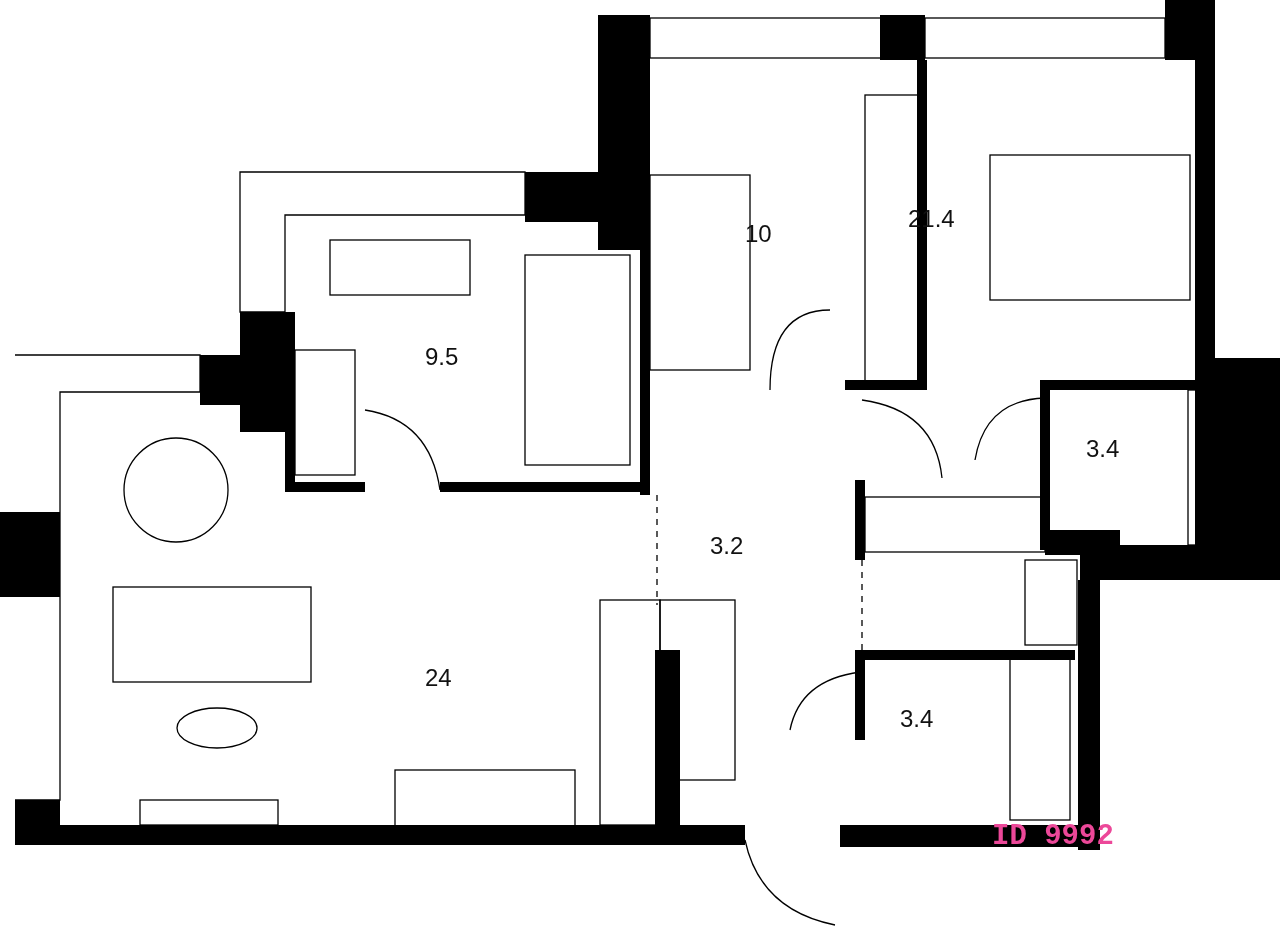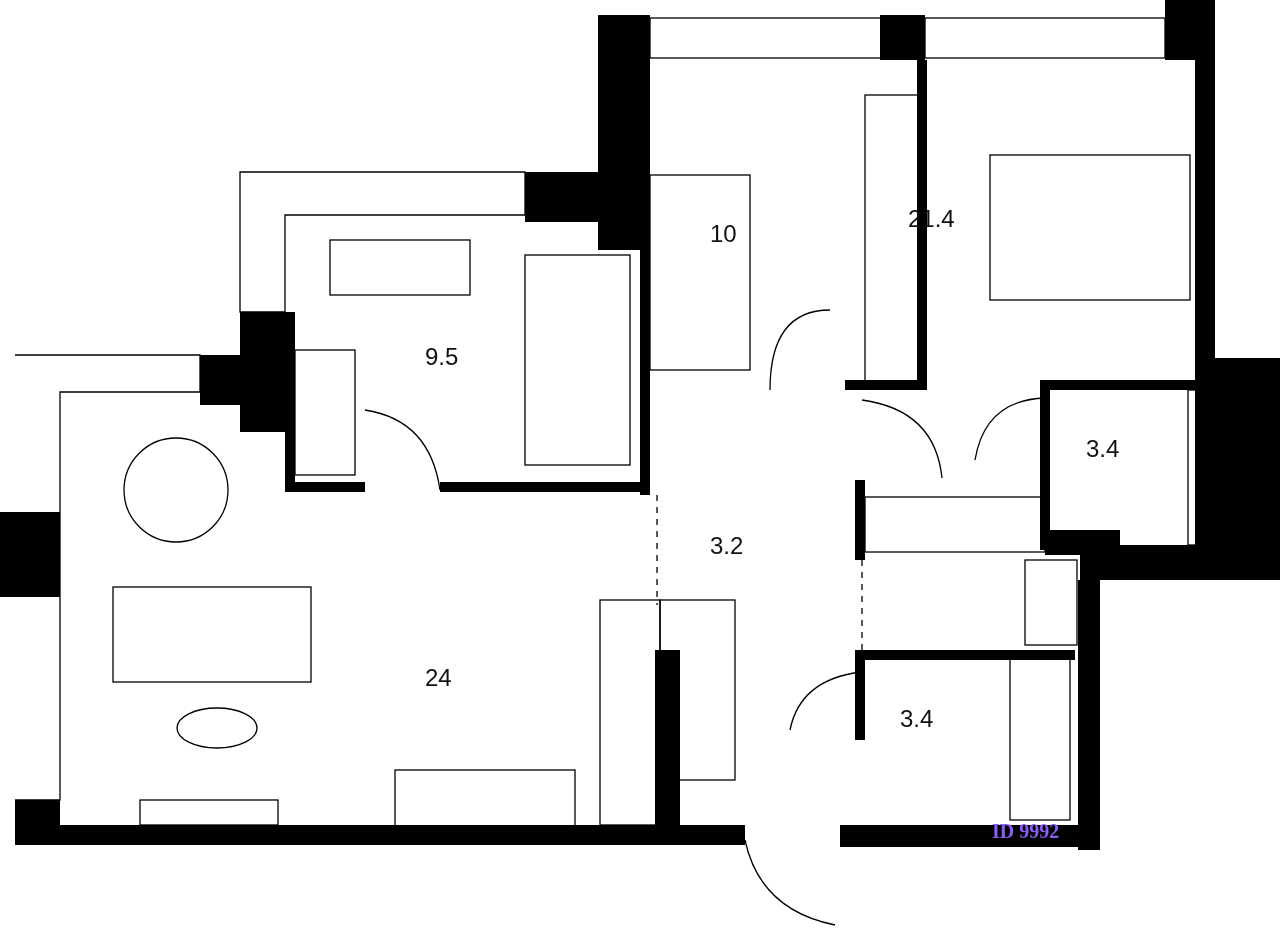--- a/index.html
+++ b/index.html
@@ -1,19 +1,19 @@
 <!DOCTYPE html>
 <html><head>
 <meta charset="utf-8">
 <style>
 html,body{margin:0;padding:0;background:#fff;}
 body{width:1280px;height:932px;position:relative;overflow:hidden;font-family:"Liberation Sans",sans-serif;}
 svg{position:absolute;left:0;top:0;}
 .lbl{position:absolute;font-size:24px;color:#111;font-family:"Liberation Sans",sans-serif;}
-.wm{position:absolute;font-size:20px;font-weight:bold;color:#8b5cf6;font-family:Liberation Serif, serif;}
+.wm{position:absolute;font-size:29px;font-weight:bold;color:#ec4899;font-family:Liberation Mono, monospace;}
 </style>
 </head>
 <body>
 
 <svg width="1280" height="932" viewBox="0 0 1280 932">
   <g fill="none" stroke="#000" stroke-width="1.3">
 
     <path d="M240 172 L525 172 L525 215 L285 215 L285 312 L240 312 Z"></path>
     <path d="M15 355 L200 355 L200 392 L60 392 L60 800 L15 800"></path>
 
@@ -75,18 +75,18 @@
     <rect x="0" y="512" width="60" height="85"></rect>
     <rect x="15" y="800" width="45" height="45"></rect>
     <rect x="15" y="825" width="730" height="20"></rect>
     <rect x="655" y="650" width="25" height="180"></rect>
     <rect x="1045" y="530" width="75" height="25"></rect>
   </g>
 </svg>
 
 <div class="lbl" style="left:425px;top:664px;">24</div>
 <div class="lbl" style="left:425px;top:343px;">9.5</div>
-<div class="lbl" style="left:710px;top:220px;">10</div>
+<div class="lbl" style="left:745px;top:220px;">10</div>
 <div class="lbl" style="left:908px;top:205px;">21.4</div>
 <div class="lbl" style="left:710px;top:532px;">3.2</div>
 <div class="lbl" style="left:1086px;top:435px;">3.4</div>
 <div class="lbl" style="left:900px;top:705px;">3.4</div>
 <div class="wm" style="left:992px;top:820px;">ID 9992</div>
 
 </body></html>

